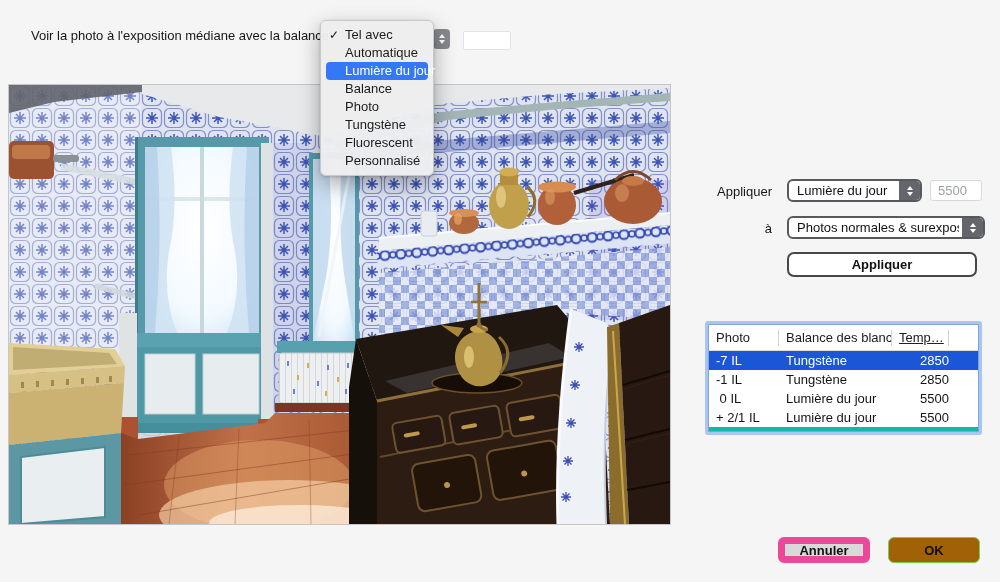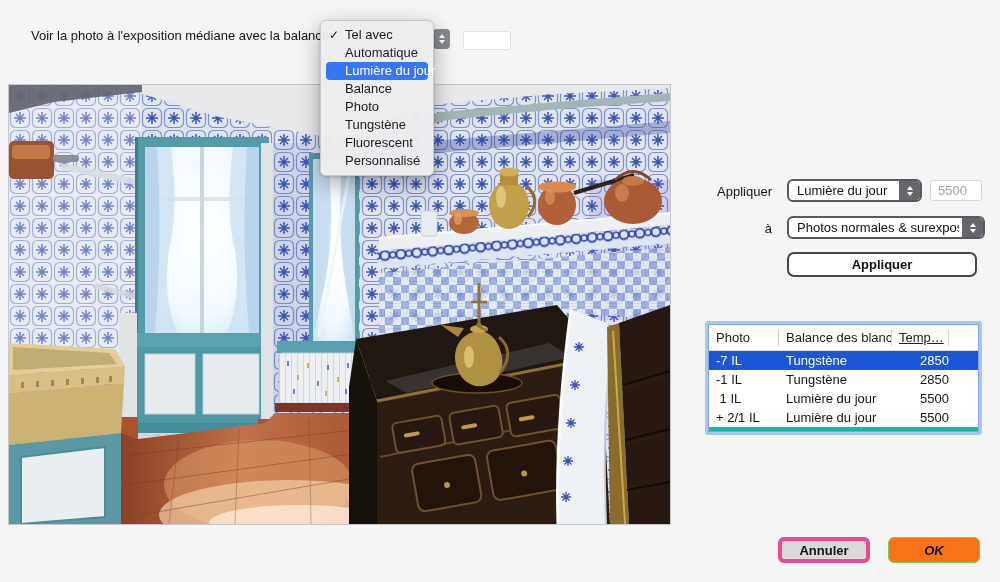--- a/index.html
+++ b/index.html
@@ -69,22 +69,22 @@
   .table-ring{left:705px;top:321px;width:277px;height:114px;border:3px solid #a9c5f3;border-radius:3px;box-sizing:border-box;background:#fff;}
   .table-inner{position:absolute;inset:0;border:1px solid #84a3da;overflow:hidden;background:#14b8a6;}
   .thead{display:flex;height:26px;align-items:center;font-size:13px;color:#202022;background:#fff;border-bottom:1px solid #dcdcdc;box-sizing:border-box;}
   .th{box-sizing:border-box;padding-left:7px;height:16px;line-height:16px;border-right:1px solid #d2d2d4;overflow:hidden;white-space:nowrap;}
   .th.c1{width:70px;}.th.c2{width:113px;}.th.c3{width:57px;text-decoration:underline;}.th.c4{flex:1;border-right:none;}
   .trow{display:flex;height:19px;align-items:center;font-size:13px;color:#131315;background:#fff;}
   .trow .td{box-sizing:border-box;padding-left:7px;overflow:hidden;white-space:pre;}
   .td.c1{width:70px;}.td.c2{width:113px;}.td.c3{width:57px;text-align:right;}.td.c4{flex:1;}
   .trow.selected{background:#1a56d6;color:#fff;}
   
-  .btn-cancel{left:778px;top:537px;width:92px;height:26px;background:#d9d9d9;border:4px solid #ec4899;border-radius:6px;}
-  .btn-ok{left:888px;top:537px;width:92px;height:26px;background:#f97316;border:1px solid #79ce4b;border-radius:6px;font-style:italic;}
+  .btn-cancel{left:778px;top:537px;width:92px;height:26px;background:#d9d9d9;border:7px solid #ec4899;border-radius:6px;}
+  .btn-ok{left:888px;top:537px;width:92px;height:26px;background:#a16207;border:1px solid #79ce4b;border-radius:6px;}
 </style>
 </head>
 <body>
 
 <div class="abs main-label">Voir la photo à l'exposition médiane avec la balance :</div>
 <div class="abs top-stepper">
   <span class="chev-up"></span>
   <span class="chev-down"></span>
 </div>
 <div class="abs top-field"></div>
@@ -348,21 +348,21 @@
       <div class="td c3">2850</div>
       <div class="td c4"></div>
     </div>
     <div class="trow">
       <div class="td c1">-1 IL</div>
       <div class="td c2">Tungstène</div>
       <div class="td c3">2850</div>
       <div class="td c4"></div>
     </div>
     <div class="trow">
-      <div class="td c1"> 1 IL</div>
+      <div class="td c1"> 0 IL</div>
       <div class="td c2">Lumière du jour</div>
       <div class="td c3">5500</div>
       <div class="td c4"></div>
     </div>
     <div class="trow">
       <div class="td c1">+ 2/1 IL</div>
       <div class="td c2">Lumière du jour</div>
       <div class="td c3">5500</div>
       <div class="td c4"></div>
     </div>

